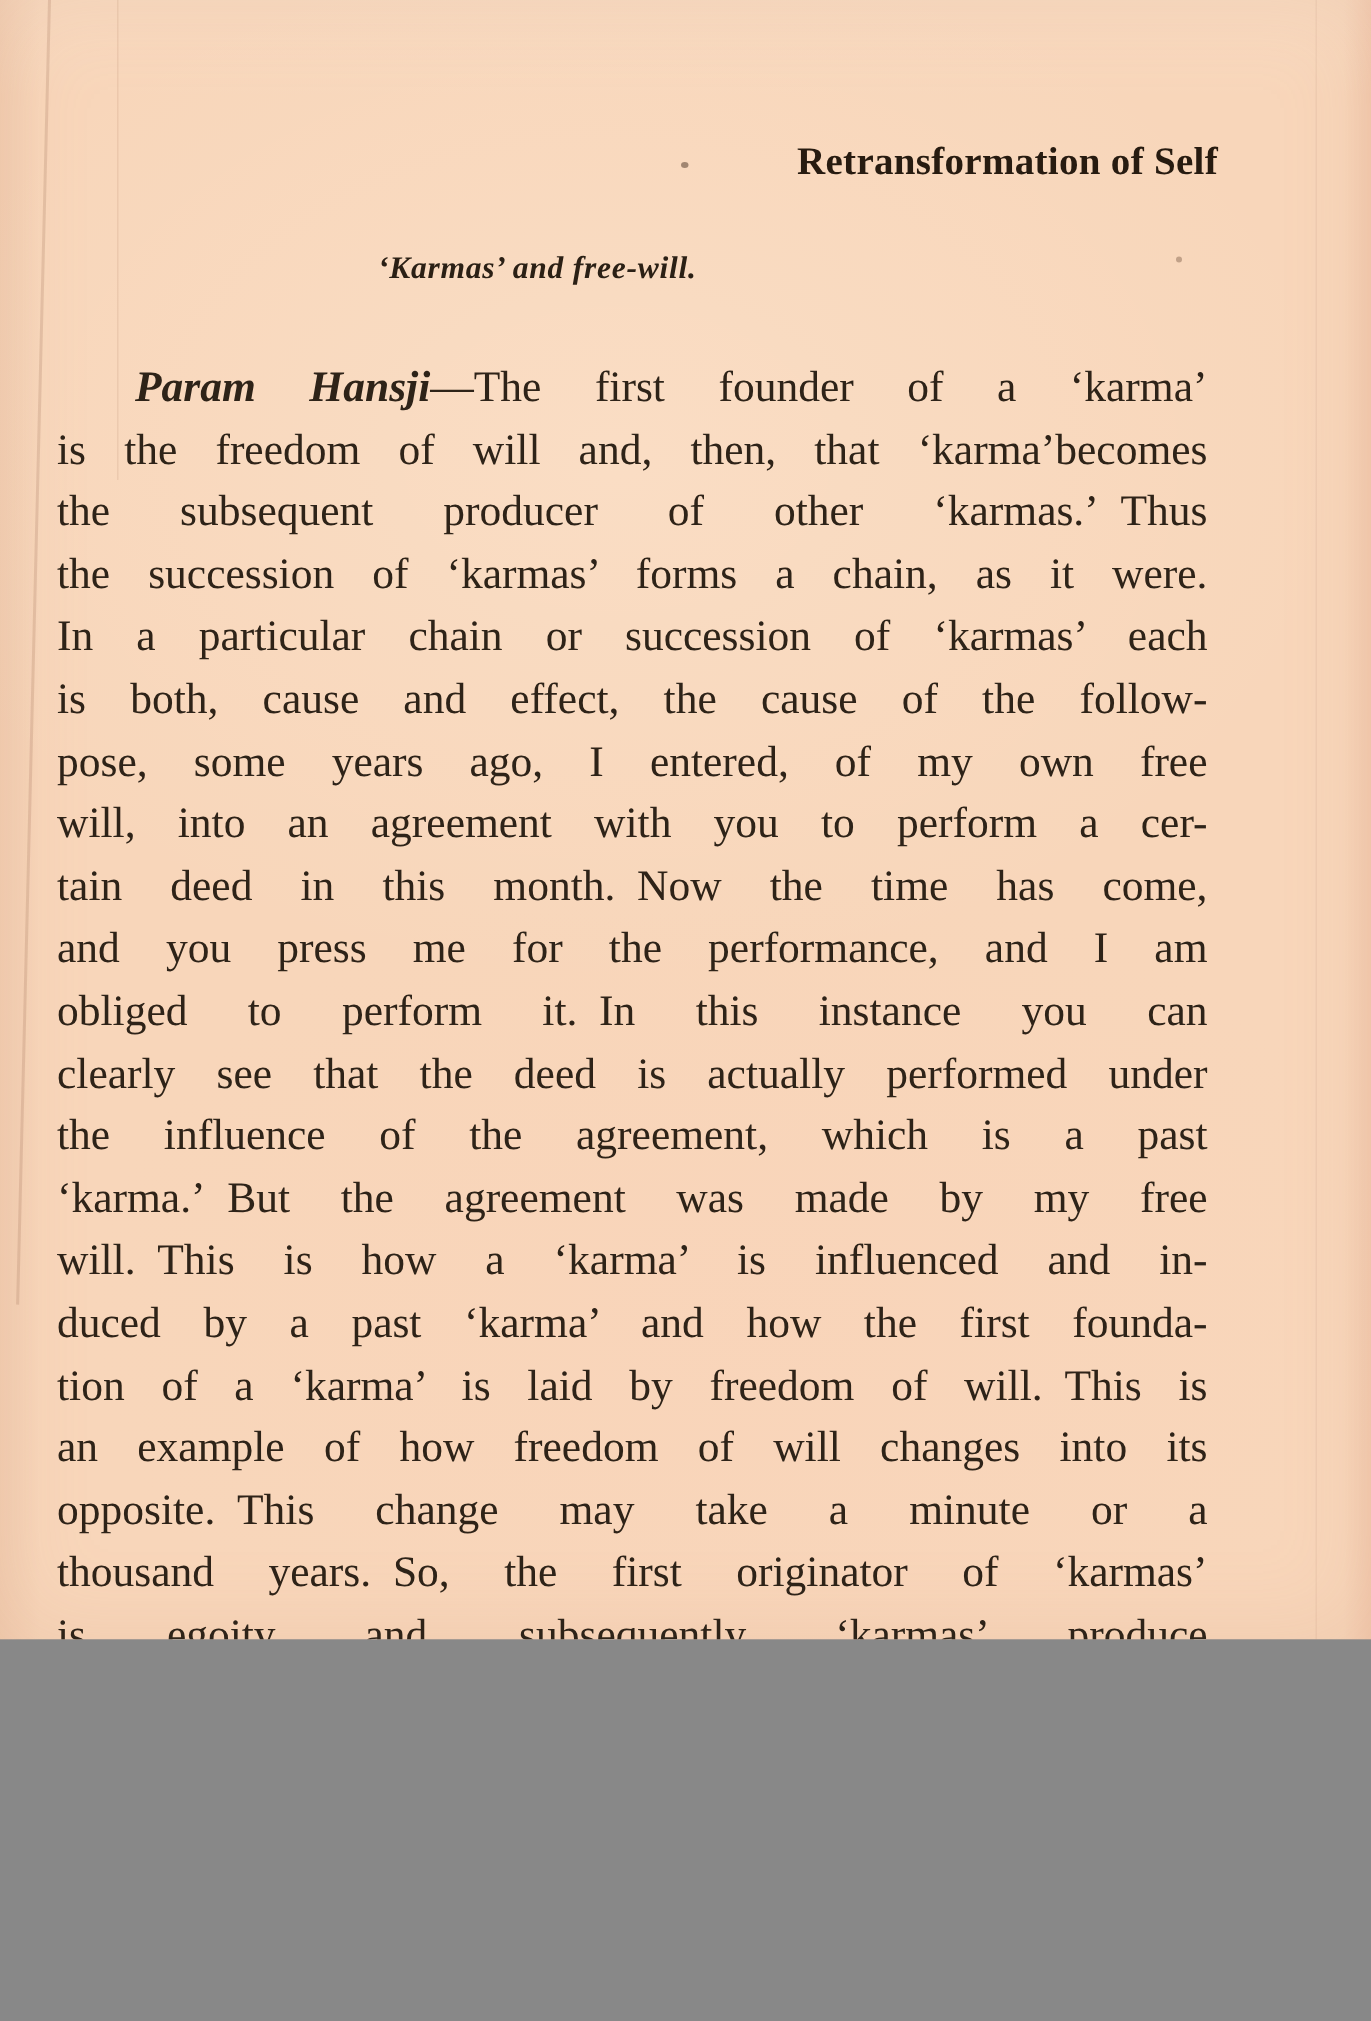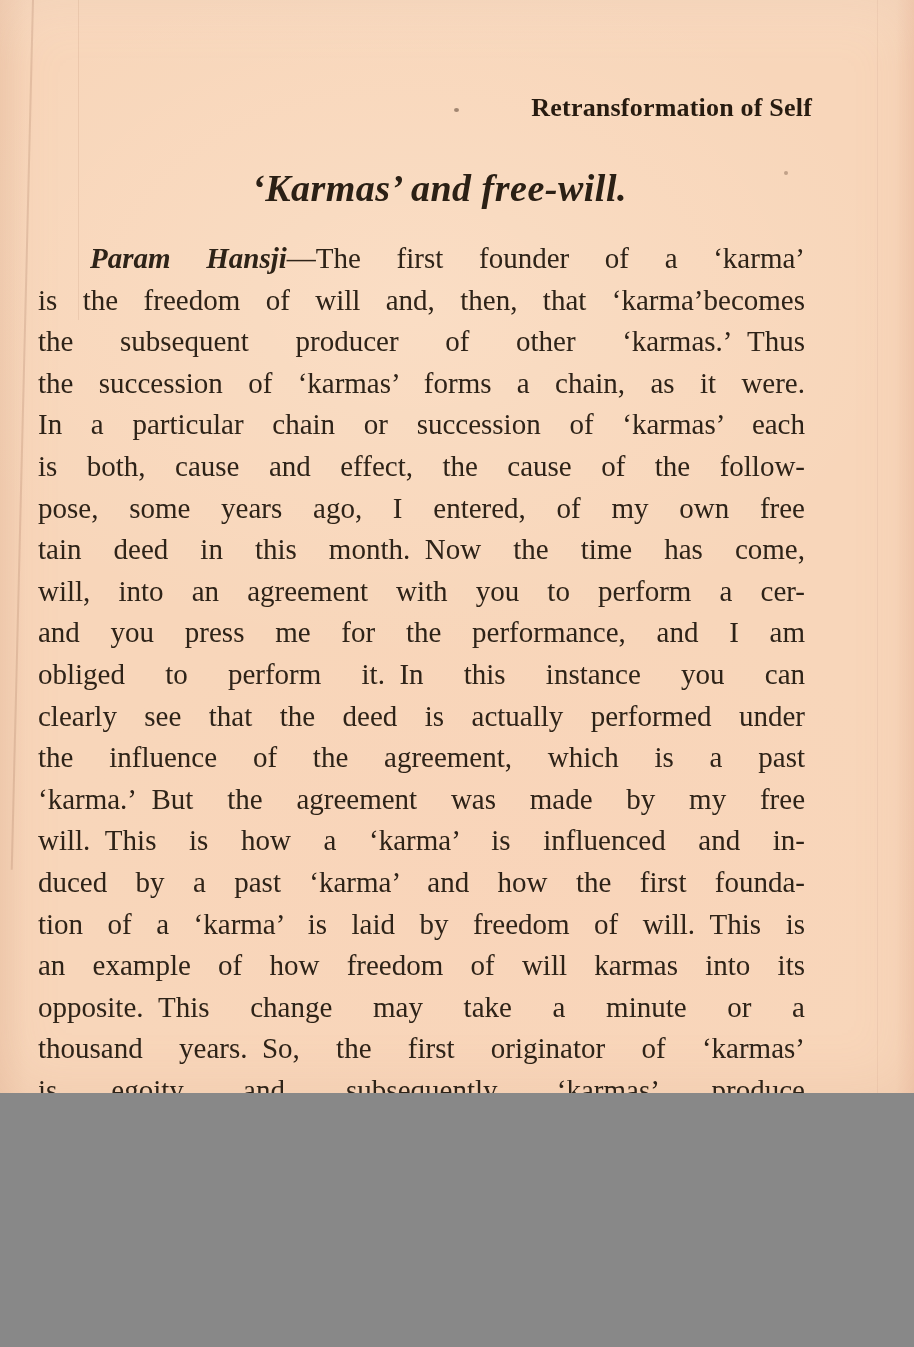--- a/index.html
+++ b/index.html
@@ -40,21 +40,21 @@
     right: 102px;
     font-size: 26px;
     font-weight: bold;
     letter-spacing: 0.2px;
     color: #271b10;
   }
   .section-title {
     position: absolute;
     left: 252px;
     top: 166px;
-    font-size: 38px;
+    font-size: 21px;
     font-style: italic;
     font-weight: bold;
     letter-spacing: 0.5px;
     color: #2b2015;
   }
   .body-text {
     position: absolute;
     left: 38px;
     top: 238px;
     width: 767px;
@@ -97,31 +97,31 @@
   <div class="section-title">‘Karmas’ and free-will.</div>
 
   <div class="body-text">
     <div class="jline firstline"><span class="ital">Param Hansji</span><span>—The first founder of a ‘karma’</span></div>
     <div class="jline">is the freedom of will and, then, that ‘karma’becomes</div>
     <div class="jline">the subsequent producer of other ‘karmas.’ Thus</div>
     <div class="jline">the succession of ‘karmas’ forms a chain, as it were.</div>
     <div class="jline">In a particular chain or succession of ‘karmas’ each</div>
     <div class="jline">is both, cause and effect, the cause of the follow-</div>
     <div class="jline">pose, some years ago, I entered, of my own free</div>
+    <div class="jline">will, into an agreement with you to perform a cer-</div>
     <div class="jline">tain deed in this month. Now the time has come,</div>
-    <div class="jline">will, into an agreement with you to perform a cer-</div>
     <div class="jline">and you press me for the performance, and I am</div>
     <div class="jline">obliged to perform it. In this instance you can</div>
     <div class="jline">clearly see that the deed is actually performed under</div>
     <div class="jline">the influence of the agreement, which is a past</div>
     <div class="jline">‘karma.’ But the agreement was made by my free</div>
     <div class="jline">will. This is how a ‘karma’ is influenced and in-</div>
     <div class="jline">duced by a past ‘karma’ and how the first founda-</div>
     <div class="jline">tion of a ‘karma’ is laid by freedom of will. This is</div>
-    <div class="jline">an example of how freedom of will karmas into its</div>
+    <div class="jline">an example of how freedom of will changes into its</div>
     <div class="jline">opposite. This change may take a minute or a</div>
     <div class="jline">thousand years. So, the first originator of ‘karmas’</div>
     <div class="jline">is egoity, and, subsequently, ‘karmas’ produce</div>
     <div class="jline lastline">‘karmas.’</div>
   </div>
 
   <div class="page-number">199</div>
 
 </div>
 

